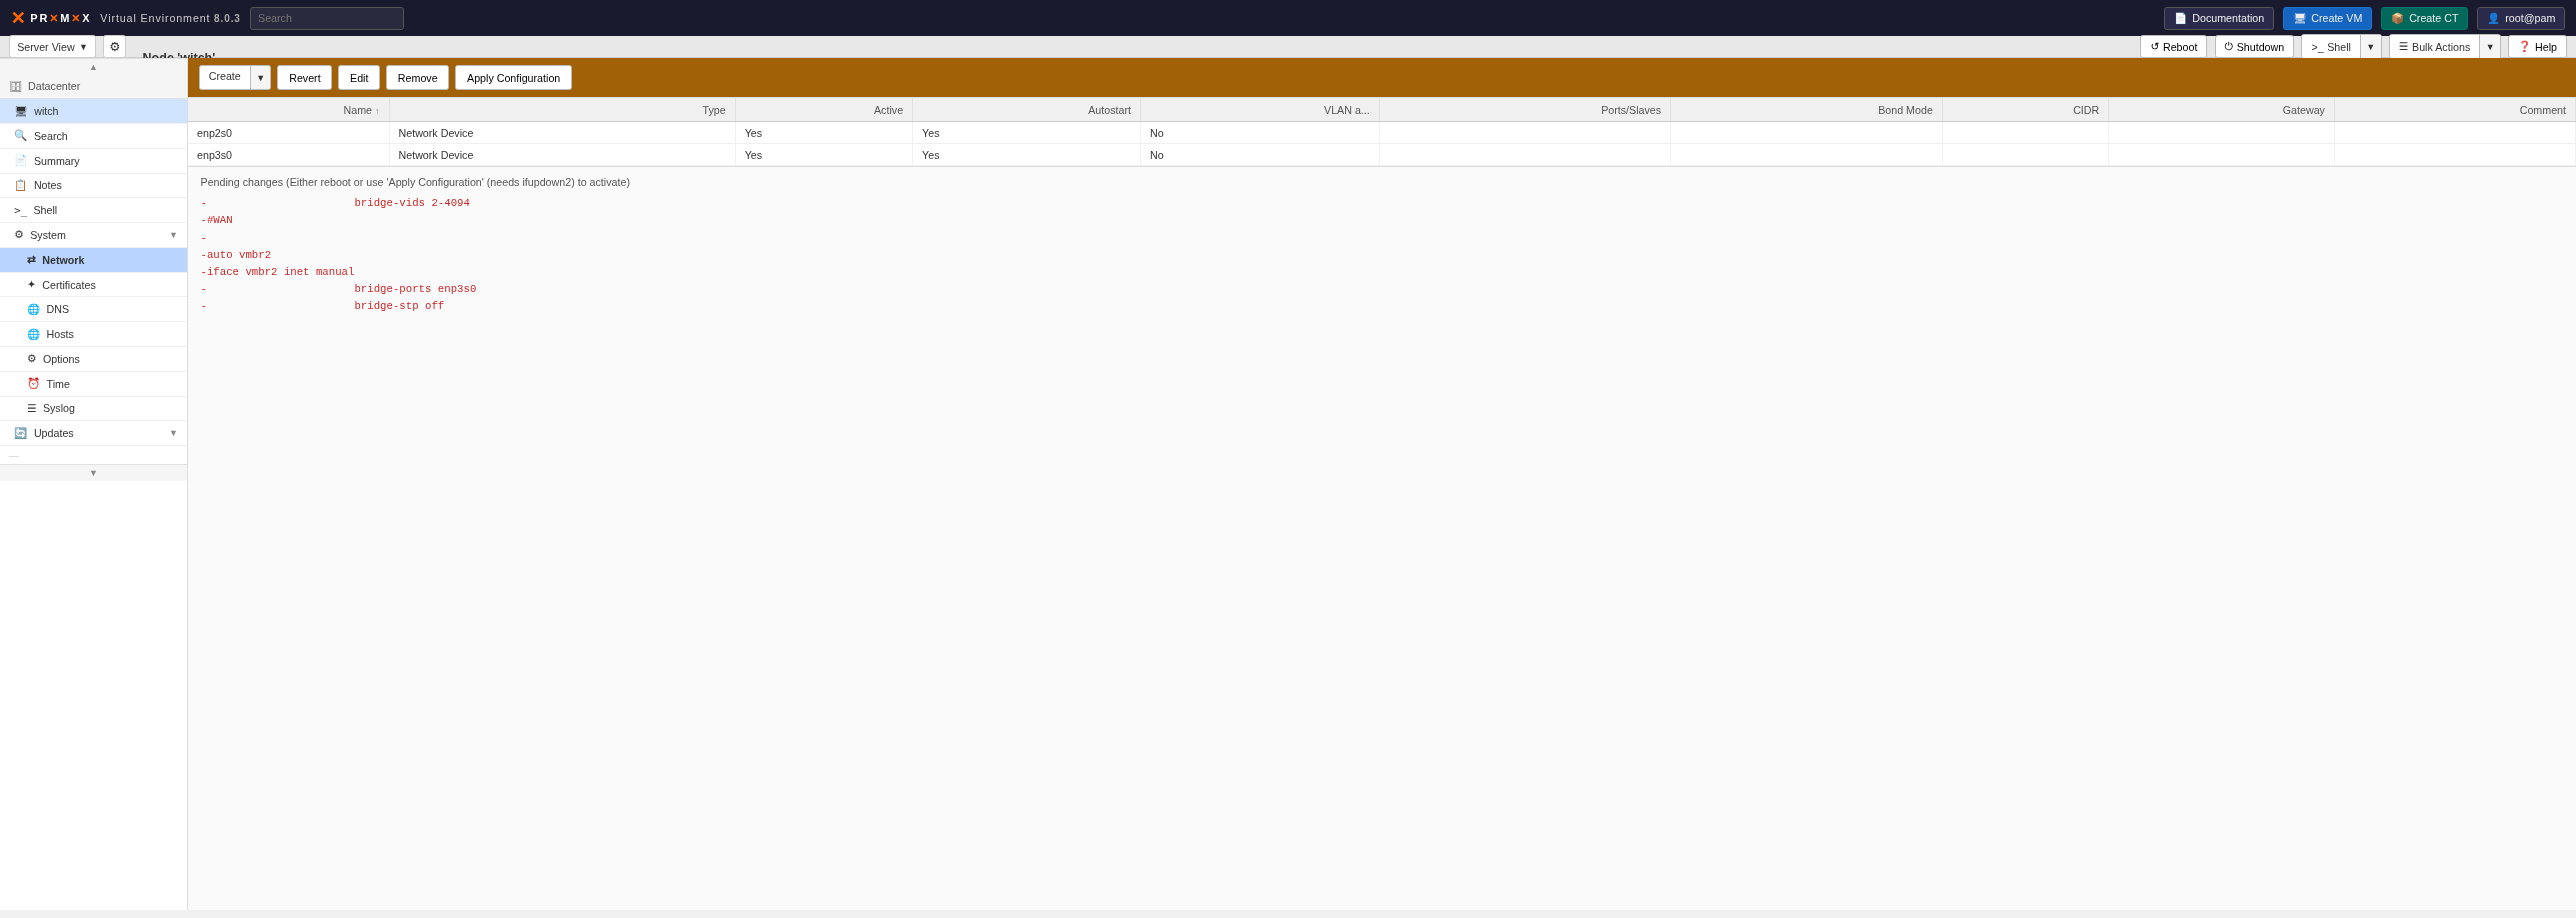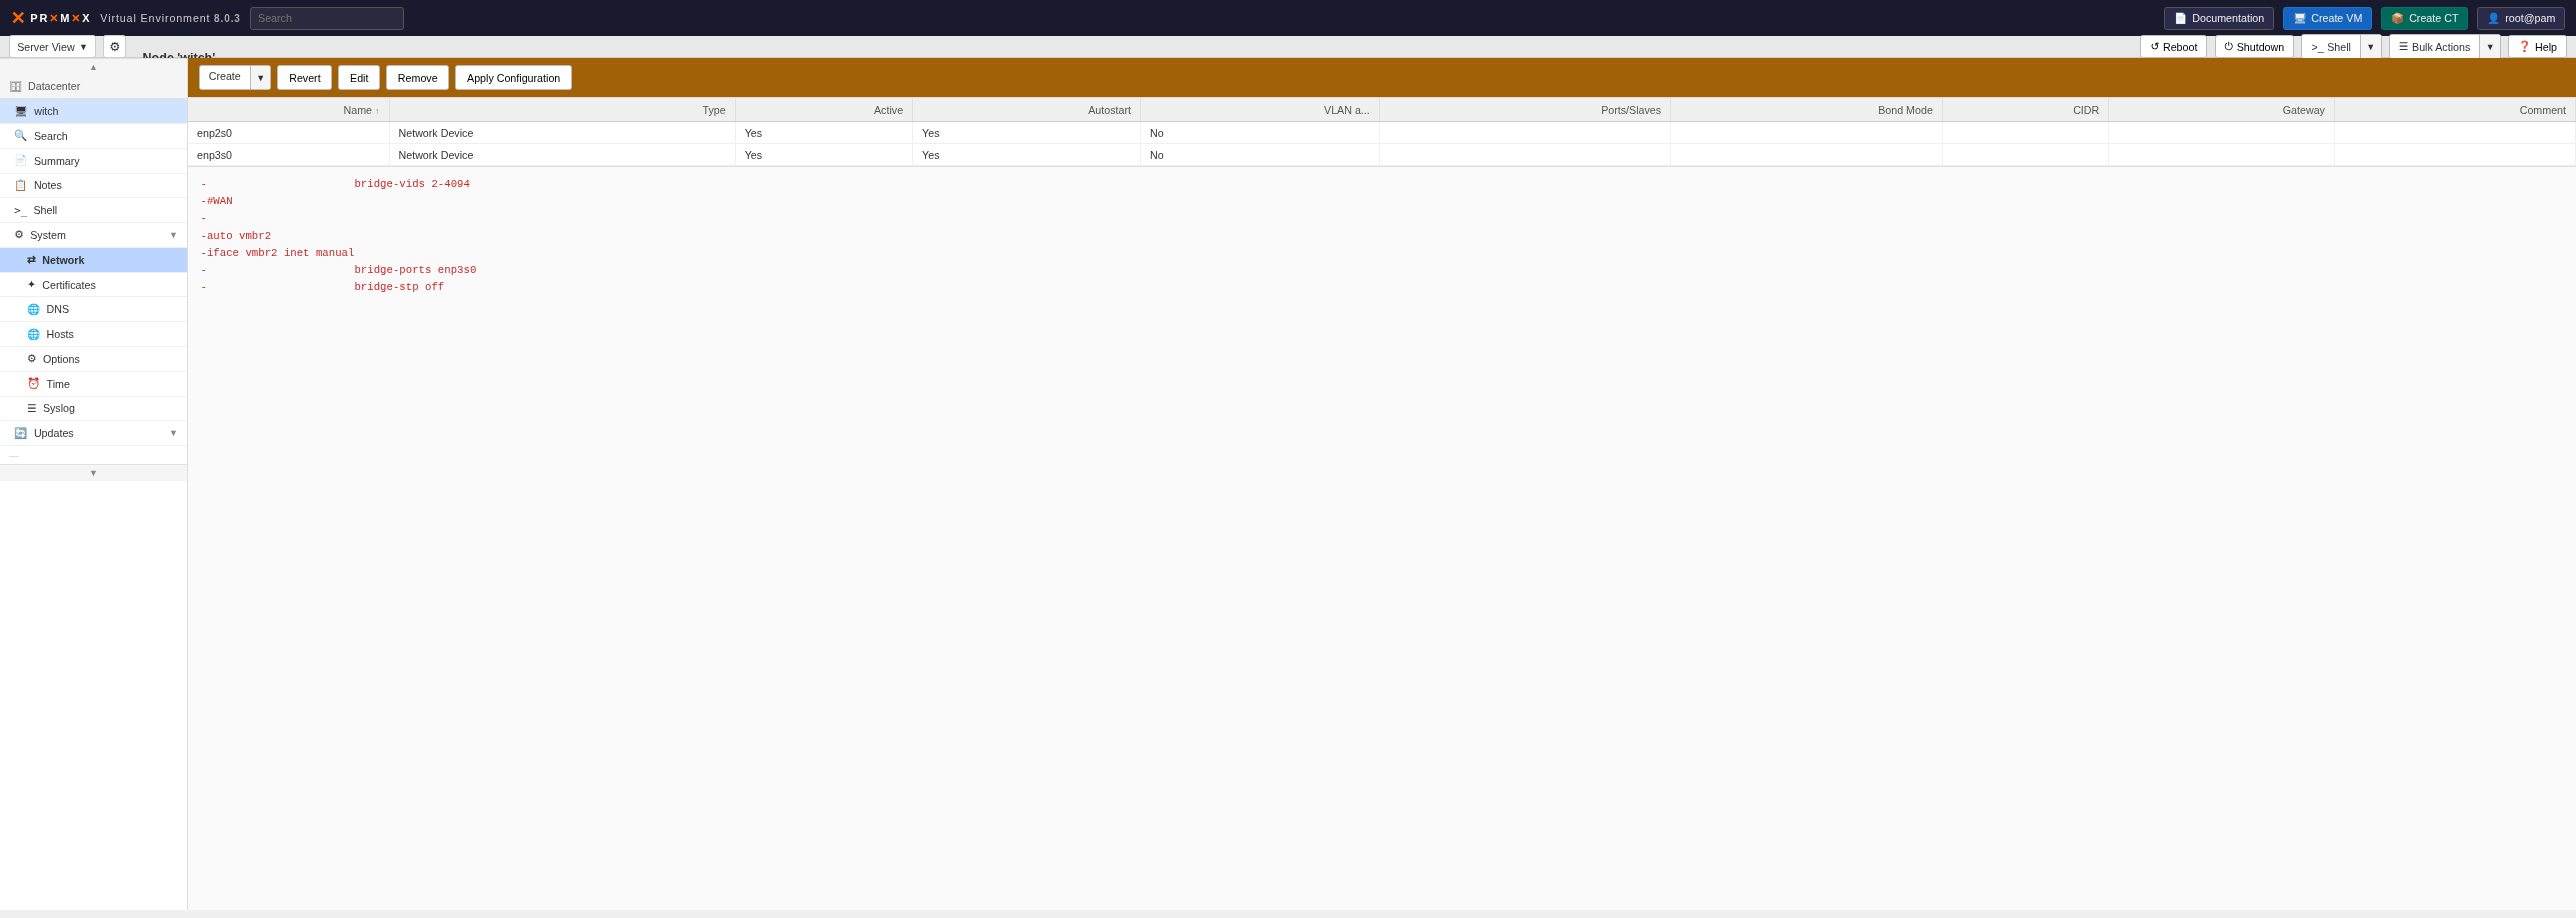--- a/index.html
+++ b/index.html
@@ -520,17 +520,18 @@
               <td></td>
               <td></td>
               <td></td>
               <td></td>
             </tr>
           </tbody>
       </table>
     </div>
 
     <div id="pending-changes">
+      <div id="pending-title">Pending changes (Either reboot or use 'Apply Configuration' (needs ifupdown2) to activate)</div>
       <div id="pending-code"><div style="color: rgb(198, 40, 40);">-			bridge-vids 2-4094</div><div style="color: rgb(198, 40, 40);">-#WAN</div><div style="color: rgb(198, 40, 40);">-</div><div style="color: rgb(198, 40, 40);">-auto vmbr2</div><div style="color: rgb(198, 40, 40);">-iface vmbr2 inet manual</div><div style="color: rgb(198, 40, 40);">-			bridge-ports enp3s0</div><div style="color: rgb(198, 40, 40);">-			bridge-stp off</div></div>
     </div>
   </div>
 </div>
 
 
 </body></html>

